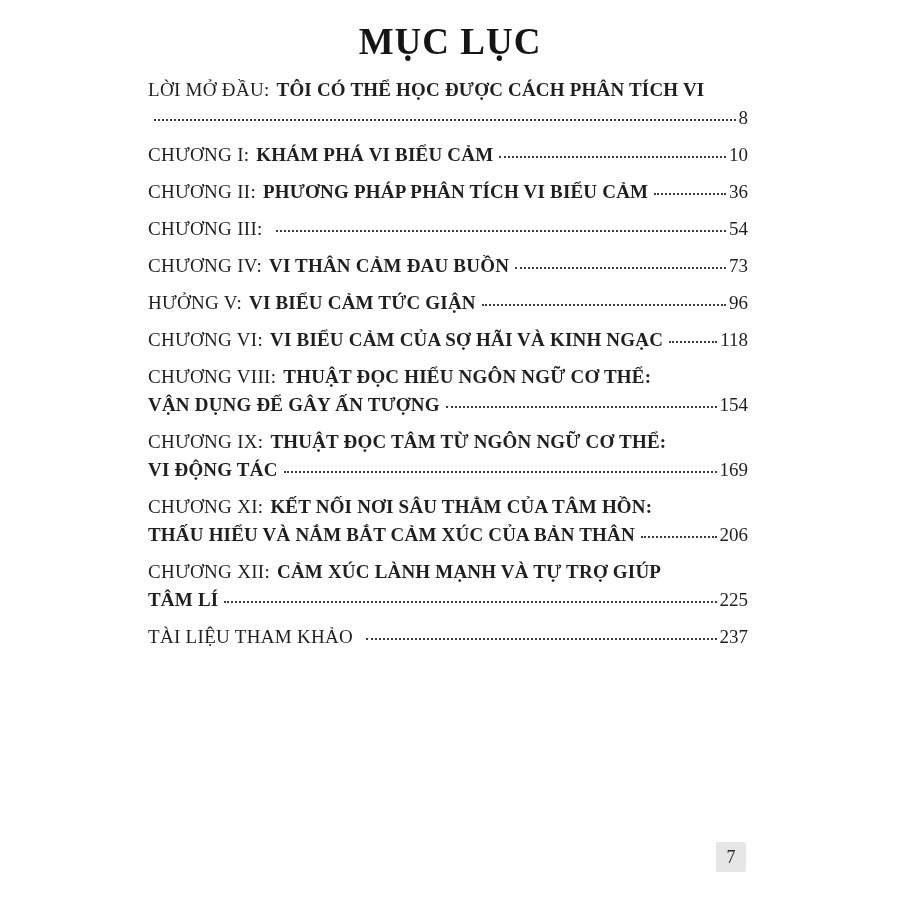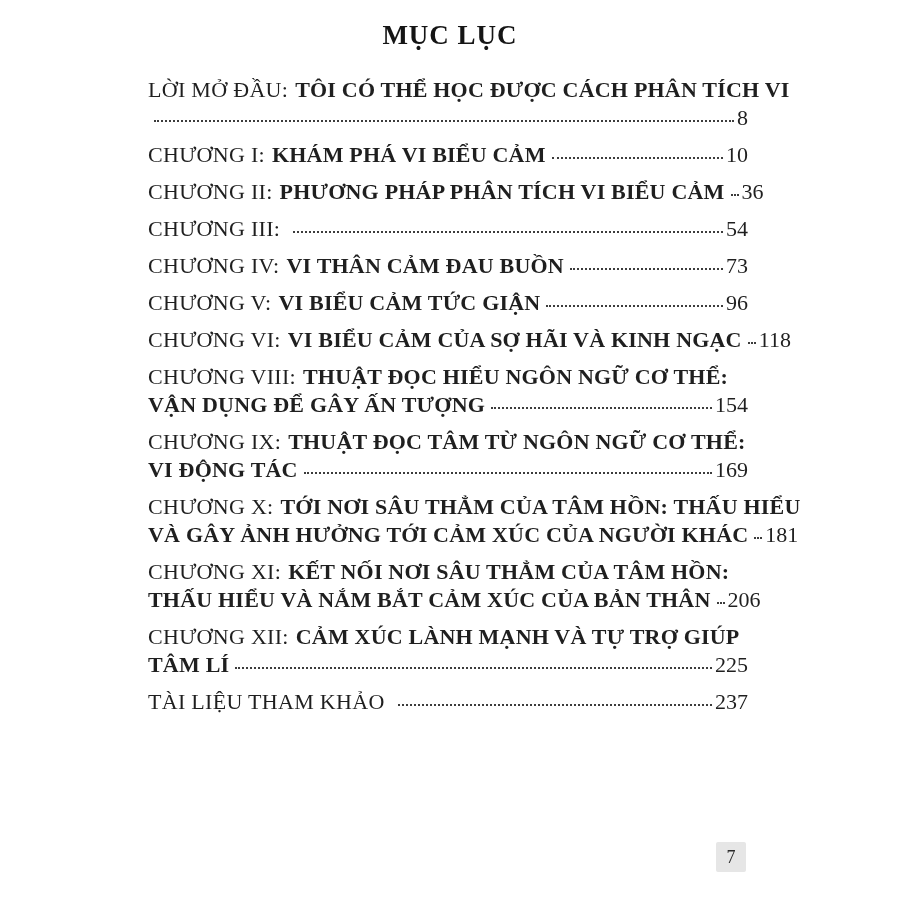--- a/index.html
+++ b/index.html
@@ -17,39 +17,39 @@
     width: 900px;
     height: 900px;
     background: #ffffff;
   }
   .page-title {
     position: absolute;
     top: 20px;
     left: 0;
     right: 0;
     text-align: center;
-    font-size: 27px;
+    font-size: 37px;
     font-weight: bold;
     letter-spacing: 1px;
     color: #151515;
   }
   .toc {
     position: absolute;
     top: 76px;
     left: 148px;
     width: 600px;
   }
   .toc-entry {
     margin-bottom: 9px;
   }
   .toc-line {
     display: flex;
     align-items: baseline;
     line-height: 28px;
-    font-size: 22px;
+    font-size: 19px;
   }
   .prefix {
     font-weight: normal;
     white-space: nowrap;
     margin-right: 7px;
     letter-spacing: 0.3px;
   }
   .entry-title {
     font-weight: bold;
     white-space: nowrap;
@@ -122,21 +122,21 @@
       <div class="toc-entry">
         <div class="toc-line">
           <span class="prefix">CHƯƠNG IV:</span>
           <span class="entry-title">VI THÂN CẢM ĐAU BUỒN</span>
           <span class="leader"></span>
           <span class="pagenum">73</span>
         </div>
       </div>
       <div class="toc-entry">
         <div class="toc-line">
-          <span class="prefix">CHƯƠNG V:</span>
+          <span class="prefix">HƯỞNG V:</span>
           <span class="entry-title">VI BIỂU CẢM TỨC GIẬN</span>
           <span class="leader"></span>
           <span class="pagenum">96</span>
         </div>
       </div>
       <div class="toc-entry">
         <div class="toc-line">
           <span class="prefix">CHƯƠNG VI:</span>
           <span class="entry-title">VI BIỂU CẢM CỦA SỢ HÃI VÀ KINH NGẠC</span>
           <span class="leader"></span>
@@ -156,31 +156,20 @@
       </div>
       <div class="toc-entry">
         <div class="toc-line">
           <span class="prefix">CHƯƠNG IX:</span>
           <span class="entry-title">THUẬT ĐỌC TÂM TỪ NGÔN NGỮ CƠ THỂ:</span>
         </div>
         <div class="toc-line">
           <span class="entry-title">VI ĐỘNG TÁC</span>
           <span class="leader"></span>
           <span class="pagenum">169</span>
-        </div>
-      </div>
-      <div class="toc-entry">
-        <div class="toc-line">
-          <span class="prefix">CHƯƠNG X:</span>
-          <span class="entry-title">TỚI NƠI SÂU THẲM CỦA TÂM HỒN: THẤU HIỂU</span>
-        </div>
-        <div class="toc-line">
-          <span class="entry-title">VÀ GÂY ẢNH HƯỞNG TỚI CẢM XÚC CỦA NGƯỜI KHÁC</span>
-          <span class="leader"></span>
-          <span class="pagenum">181</span>
         </div>
       </div>
       <div class="toc-entry">
         <div class="toc-line">
           <span class="prefix">CHƯƠNG XI:</span>
           <span class="entry-title">KẾT NỐI NƠI SÂU THẲM CỦA TÂM HỒN:</span>
         </div>
         <div class="toc-line">
           <span class="entry-title">THẤU HIỂU VÀ NẮM BẮT CẢM XÚC CỦA BẢN THÂN</span>
           <span class="leader"></span>

